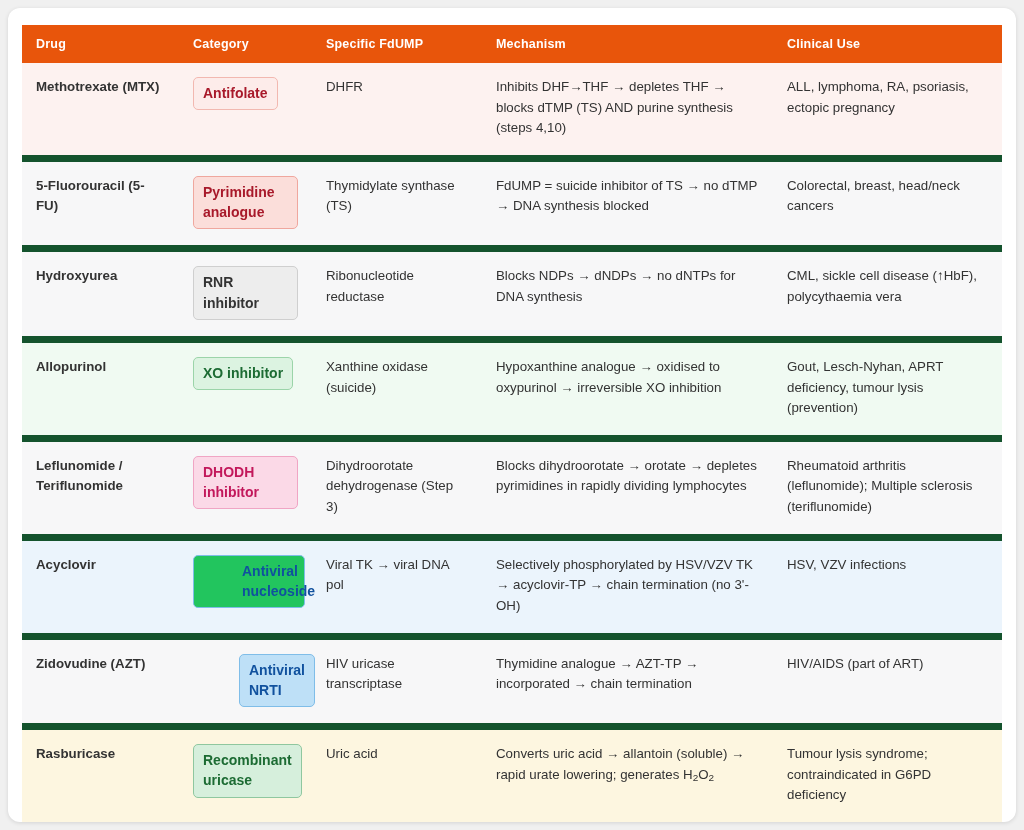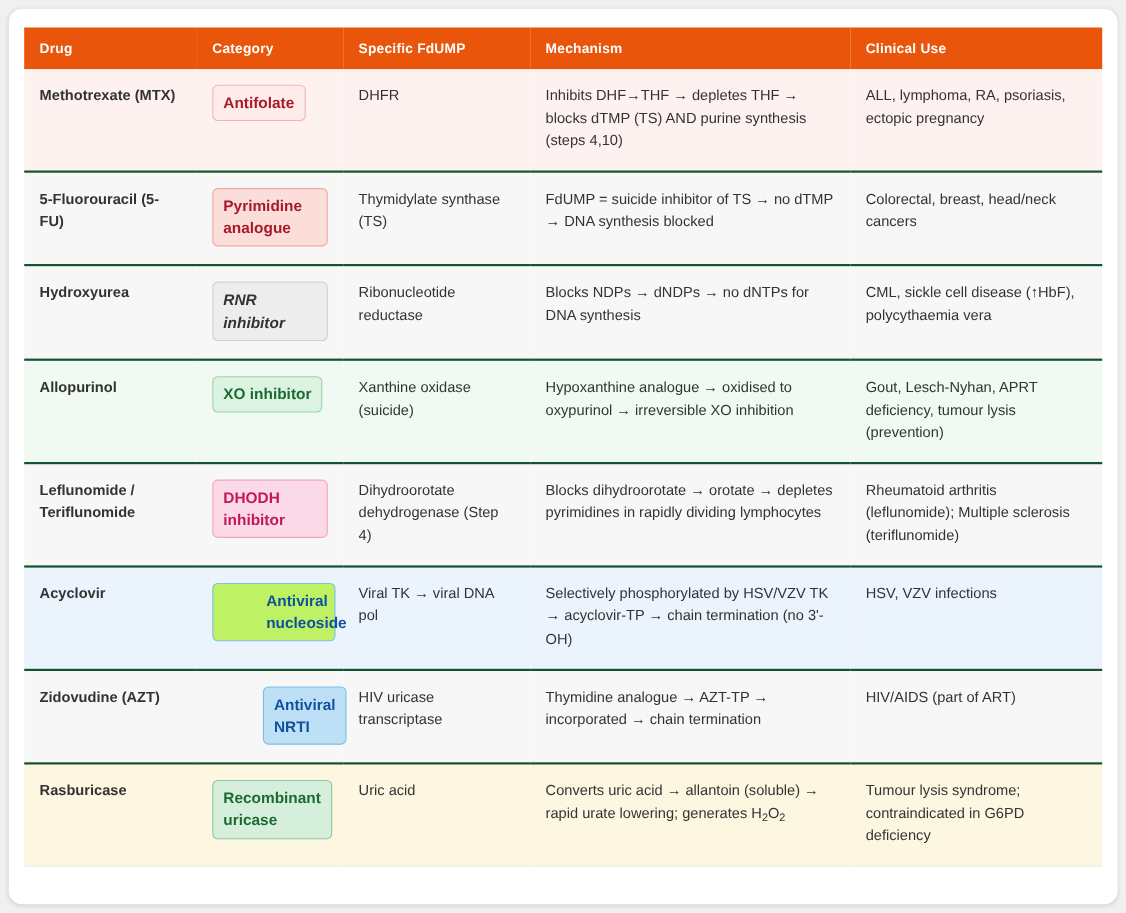--- a/index.html
+++ b/index.html
@@ -39,21 +39,21 @@
     vertical-align: middle;
     white-space: nowrap;
     margin-top: 12px;
   }
   table#drug-table tbody td {
     font-size: 13.3px;
     color: #333333;
     padding: 14px 14px 16px 14px;
     vertical-align: top;
     line-height: 1.55;
-    border-bottom: 2px solid #14532d;
+    border-bottom: 7px solid #14532d;
   }
   table#drug-table tbody tr:last-child td { border-bottom: 1px solid #eceaea; }
   td.drug-cell {
     font-weight: bold;
     color: #1f1f1f;
     font-size: 13.4px;
   }
   td.cat-cell { padding-top: 12px; }
   .badge {
     display: inline-block;
@@ -105,42 +105,42 @@
           </tr>
           <tr style="background: rgb(247, 247, 248);">
             <td class="drug-cell">5-Fluorouracil (5-FU)</td>
             <td class="cat-cell"><span class="badge" style="background: rgb(251, 222, 218); border-color: rgb(239, 167, 158); color: rgb(168, 25, 42);">Pyrimidine analogue</span></td>
             <td>Thymidylate synthase (TS)</td>
             <td>FdUMP = suicide inhibitor of TS → no dTMP → DNA synthesis blocked</td>
             <td>Colorectal, breast, head/neck cancers</td>
           </tr>
           <tr style="background: rgb(247, 247, 248);">
             <td class="drug-cell">Hydroxyurea</td>
-            <td class="cat-cell"><span class="badge" style="background: rgb(237, 237, 237); border-color: rgb(207, 207, 207); color: rgb(51, 51, 51); font-style: italic;">RNR inhibitor</span></td>
+            <td class="cat-cell"><span class="badge" style="background: rgb(237, 237, 237); border-color: rgb(207, 207, 207); color: rgb(51, 51, 51);">RNR inhibitor</span></td>
             <td>Ribonucleotide reductase</td>
             <td>Blocks NDPs → dNDPs → no dNTPs for DNA synthesis</td>
             <td>CML, sickle cell disease (↑HbF), polycythaemia vera</td>
           </tr>
           <tr style="background: rgb(240, 250, 242);">
             <td class="drug-cell">Allopurinol</td>
             <td class="cat-cell"><span class="badge" style="background: rgb(220, 243, 225); border-color: rgb(155, 212, 169); color: rgb(28, 107, 51);">XO inhibitor</span></td>
             <td>Xanthine oxidase (suicide)</td>
             <td>Hypoxanthine analogue → oxidised to oxypurinol → irreversible XO inhibition</td>
             <td>Gout, Lesch-Nyhan, APRT deficiency, tumour lysis (prevention)</td>
           </tr>
           <tr style="background: rgb(247, 247, 248);">
             <td class="drug-cell">Leflunomide / Teriflunomide</td>
             <td class="cat-cell"><span class="badge" style="background: rgb(251, 217, 231); border-color: rgb(240, 165, 196); color: rgb(194, 24, 91);">DHODH inhibitor</span></td>
-            <td>Dihydroorotate dehydrogenase (Step 4)</td>
+            <td>Dihydroorotate dehydrogenase (Step 3)</td>
             <td>Blocks dihydroorotate → orotate → depletes pyrimidines in rapidly dividing lymphocytes</td>
             <td>Rheumatoid arthritis (leflunomide); Multiple sclerosis (teriflunomide)</td>
           </tr>
           <tr style="background: rgb(235, 244, 252);">
             <td class="drug-cell">Acyclovir</td>
-            <td class="cat-cell"><span class="badge" style="background: #bef264; border-color: rgb(127, 189, 232); color: rgb(16, 81, 158); padding-left: 48px;">Antiviral nucleoside</span></td>
+            <td class="cat-cell"><span class="badge" style="background: #22c55e; border-color: rgb(127, 189, 232); color: rgb(16, 81, 158); padding-left: 48px;">Antiviral nucleoside</span></td>
             <td>Viral TK → viral DNA pol</td>
             <td>Selectively phosphorylated by HSV/VZV TK → acyclovir-TP → chain termination (no 3'-OH)</td>
             <td>HSV, VZV infections</td>
           </tr>
           <tr style="background: rgb(247, 247, 248);">
             <td class="drug-cell">Zidovudine (AZT)</td>
             <td class="cat-cell"><span class="badge" style="background: rgb(190, 224, 247); border-color: rgb(127, 189, 232); color: rgb(16, 81, 158); margin-left: 46px;">Antiviral NRTI</span></td>
             <td>HIV uricase transcriptase</td>
             <td>Thymidine analogue → AZT-TP → incorporated → chain termination</td>
             <td>HIV/AIDS (part of ART)</td>

